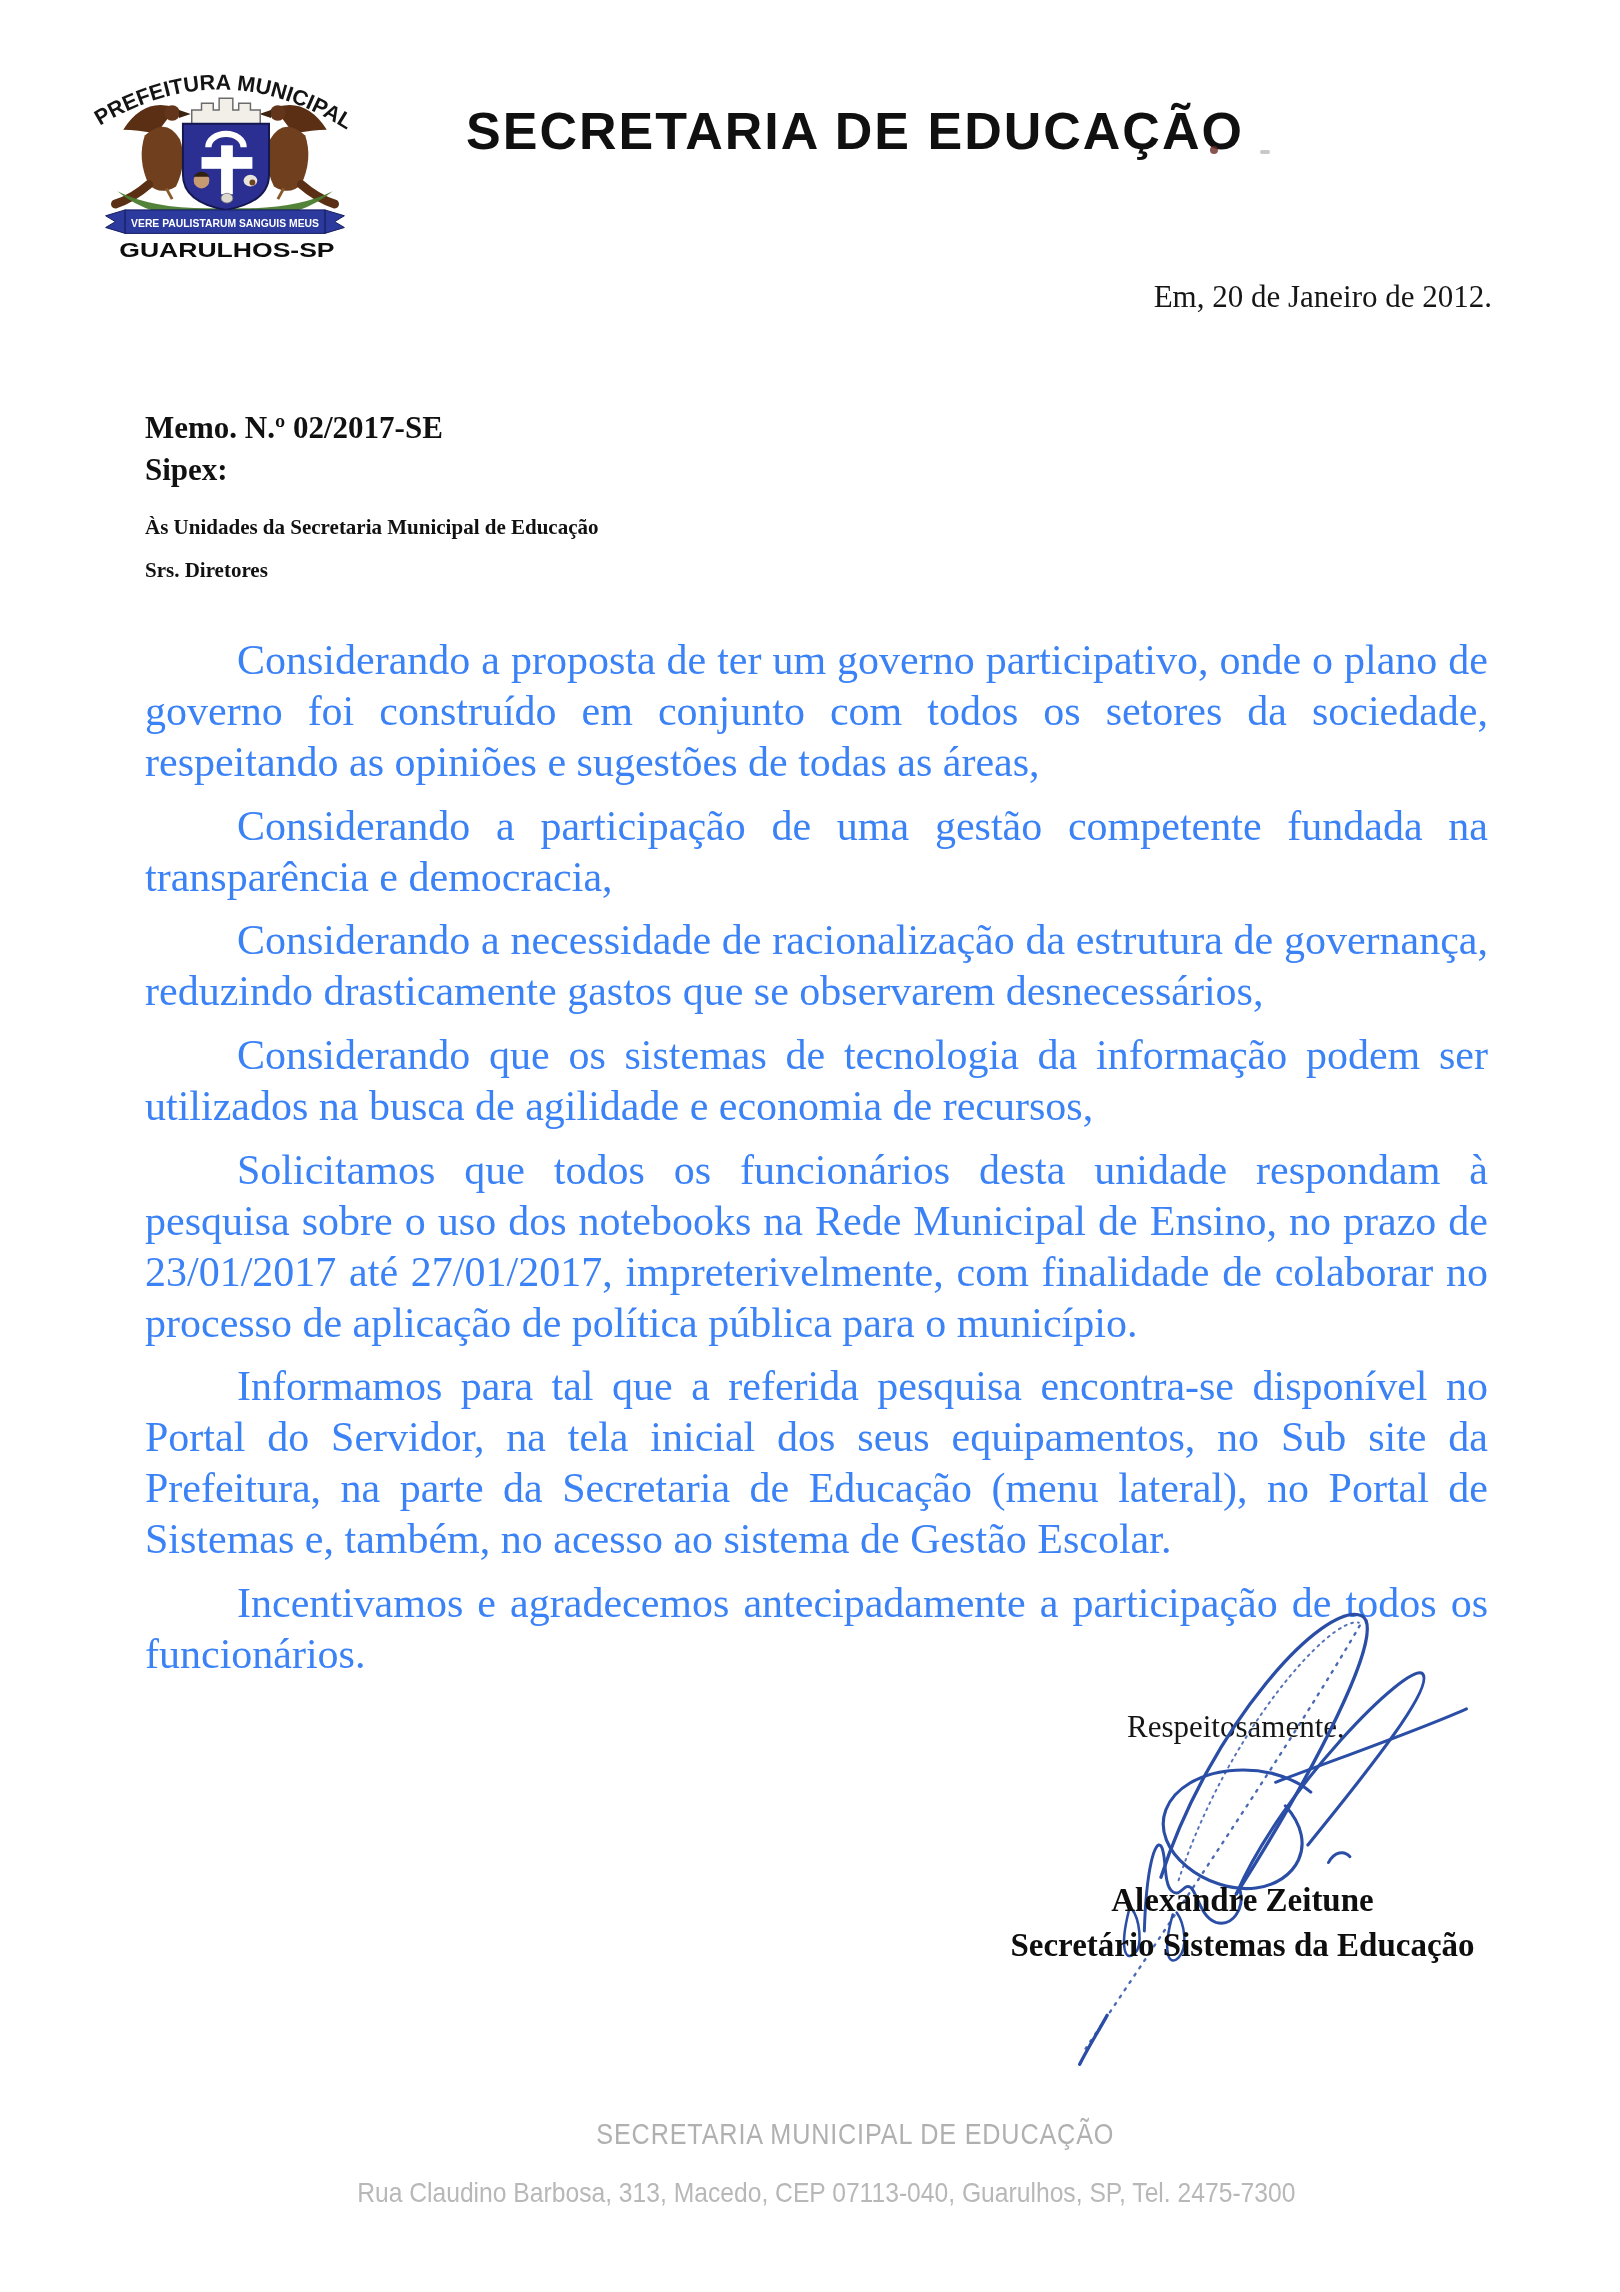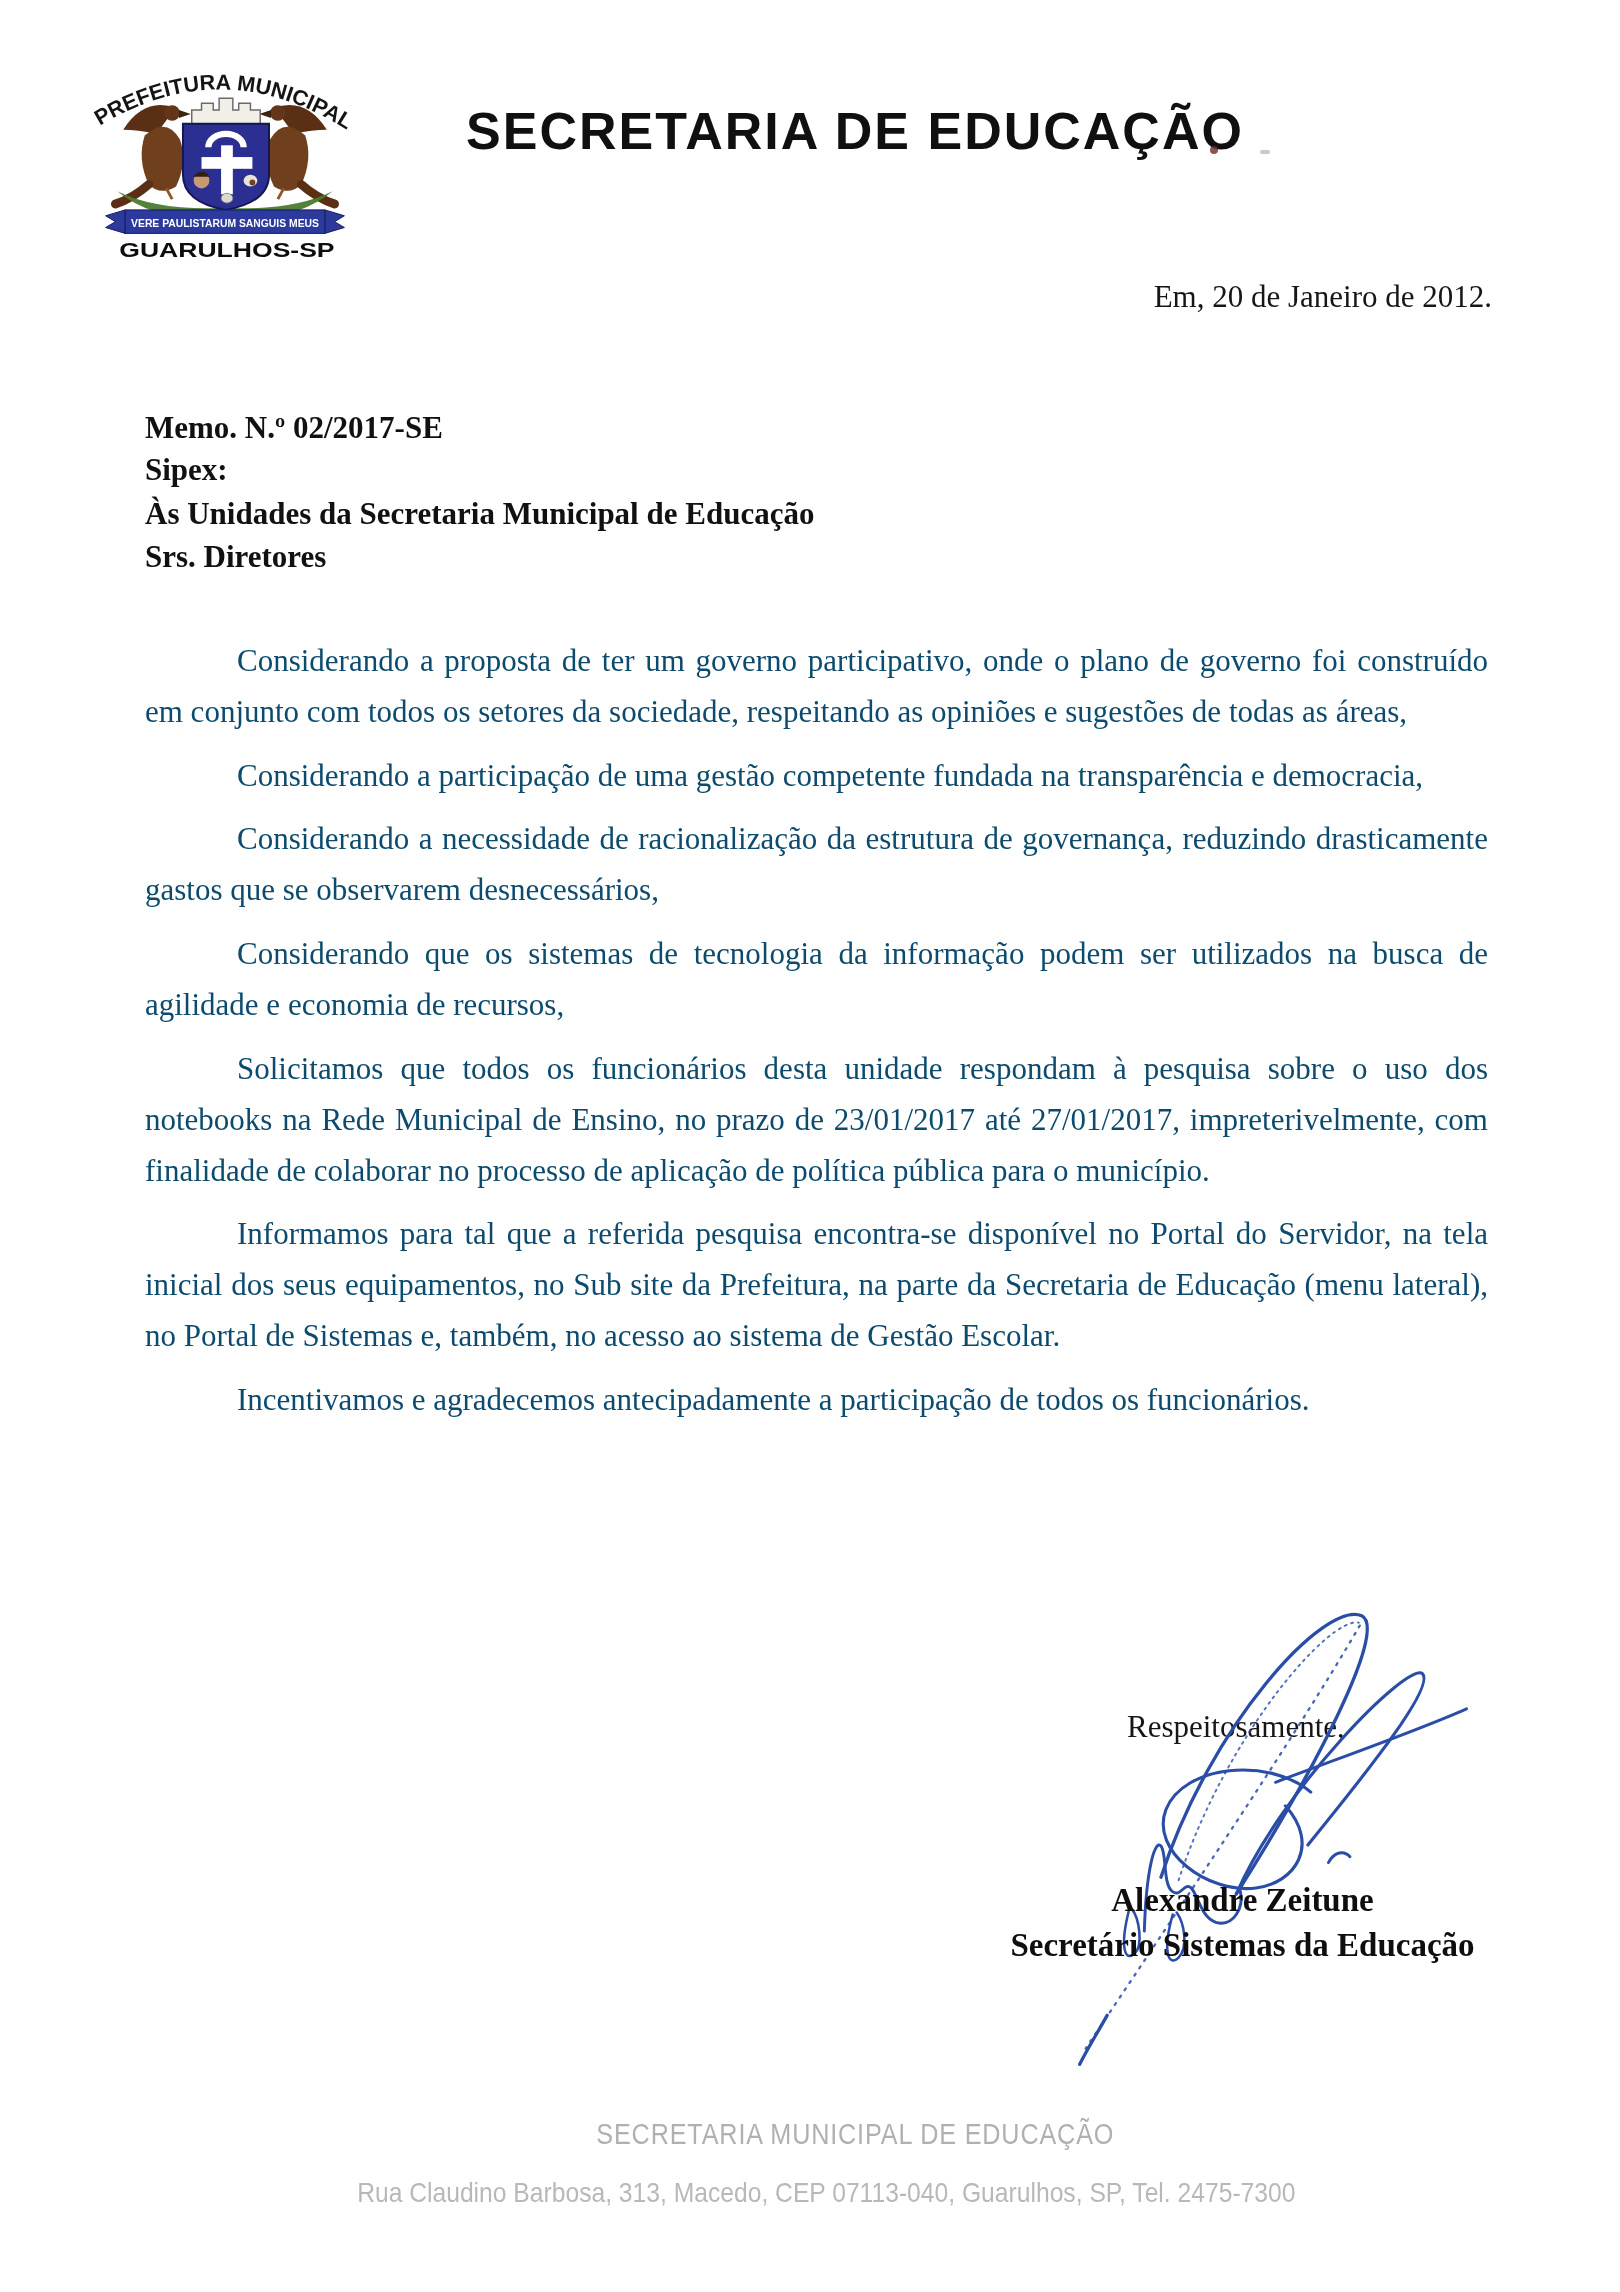--- a/index.html
+++ b/index.html
@@ -20,27 +20,27 @@
     white-space:nowrap;
   }
   .speck1{position:absolute;left:1210px;top:146px;width:7.8px;height:7.8px;border-radius:50%;background:#6b2a26;opacity:.8;}
   .speck2{position:absolute;left:1260px;top:150px;width:9.8px;height:3.9px;border-radius:2px;background:#9a9a9a;opacity:.55;}
   .date-line{
     position:absolute;right:128px;top:279px;
     font-size:31px;white-space:nowrap;color:#161616;
   }
   
   .memo-head{position:absolute;left:145px;top:407px;font-weight:bold;font-size:31px;line-height:42px;color:#111;}
-  .recipients{position:absolute;left:145px;top:492px;font-weight:bold;font-size:31px;line-height:43px;color:#111;}
+  .recipients{position:absolute;left:145px;top:506px;font-weight:bold;font-size:21px;line-height:43px;color:#111;}
   
   .body-text{position:absolute;left:145px;top:635px;width:1343px;}
   .body-text p{
     margin:0 0 12.7px 0;
-    font-size:31px;line-height:51px;
-    text-align:justify;text-indent:92px;color:#0c4a6e;
+    font-size:42px;line-height:51px;
+    text-align:justify;text-indent:92px;color:#3b82f6;
   }
   
   .closing{position:absolute;left:1127px;top:1709px;font-size:31px;color:#161616;white-space:nowrap;}
   .sig-svg{position:absolute;left:1019px;top:1588px;width:470px;height:510px;}
   .sig-block{
     position:absolute;left:985px;top:1878px;width:515px;
     text-align:center;font-weight:bold;font-size:33px;line-height:45px;color:#0e0e0e;
   }
   
   .footer-line1{position:absolute;left:0;top:2117px;width:100%;text-align:center;}

